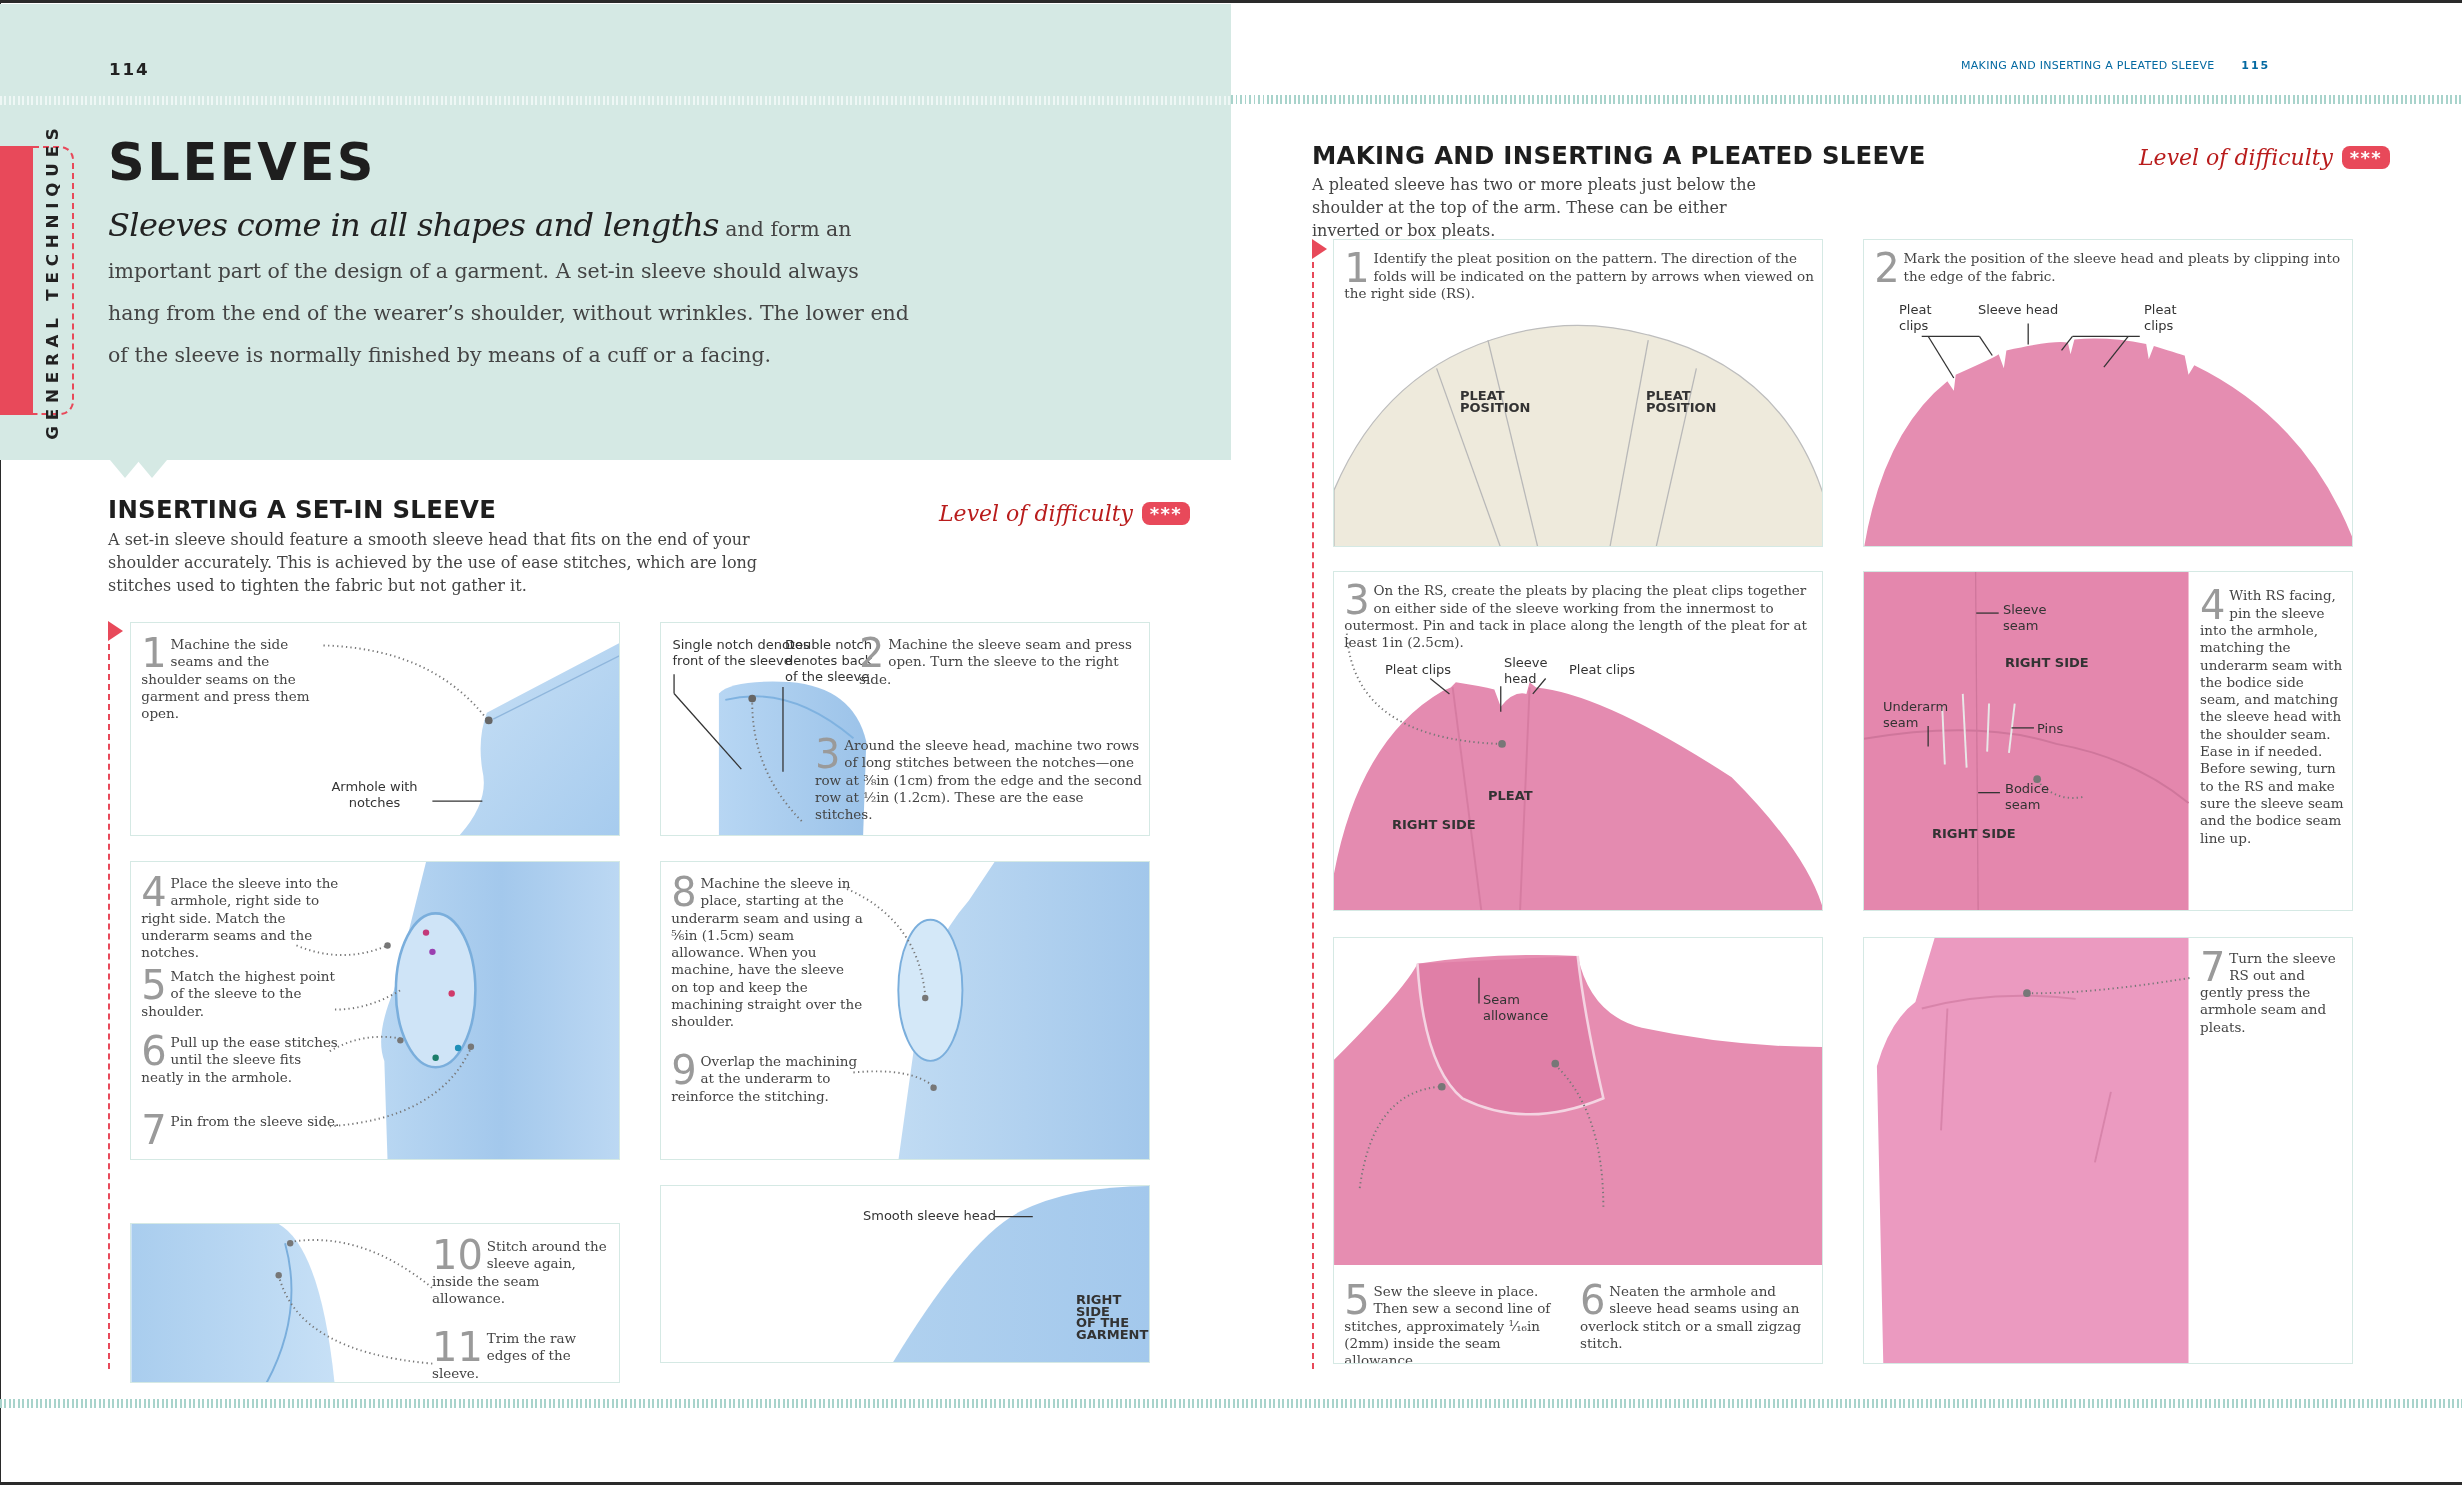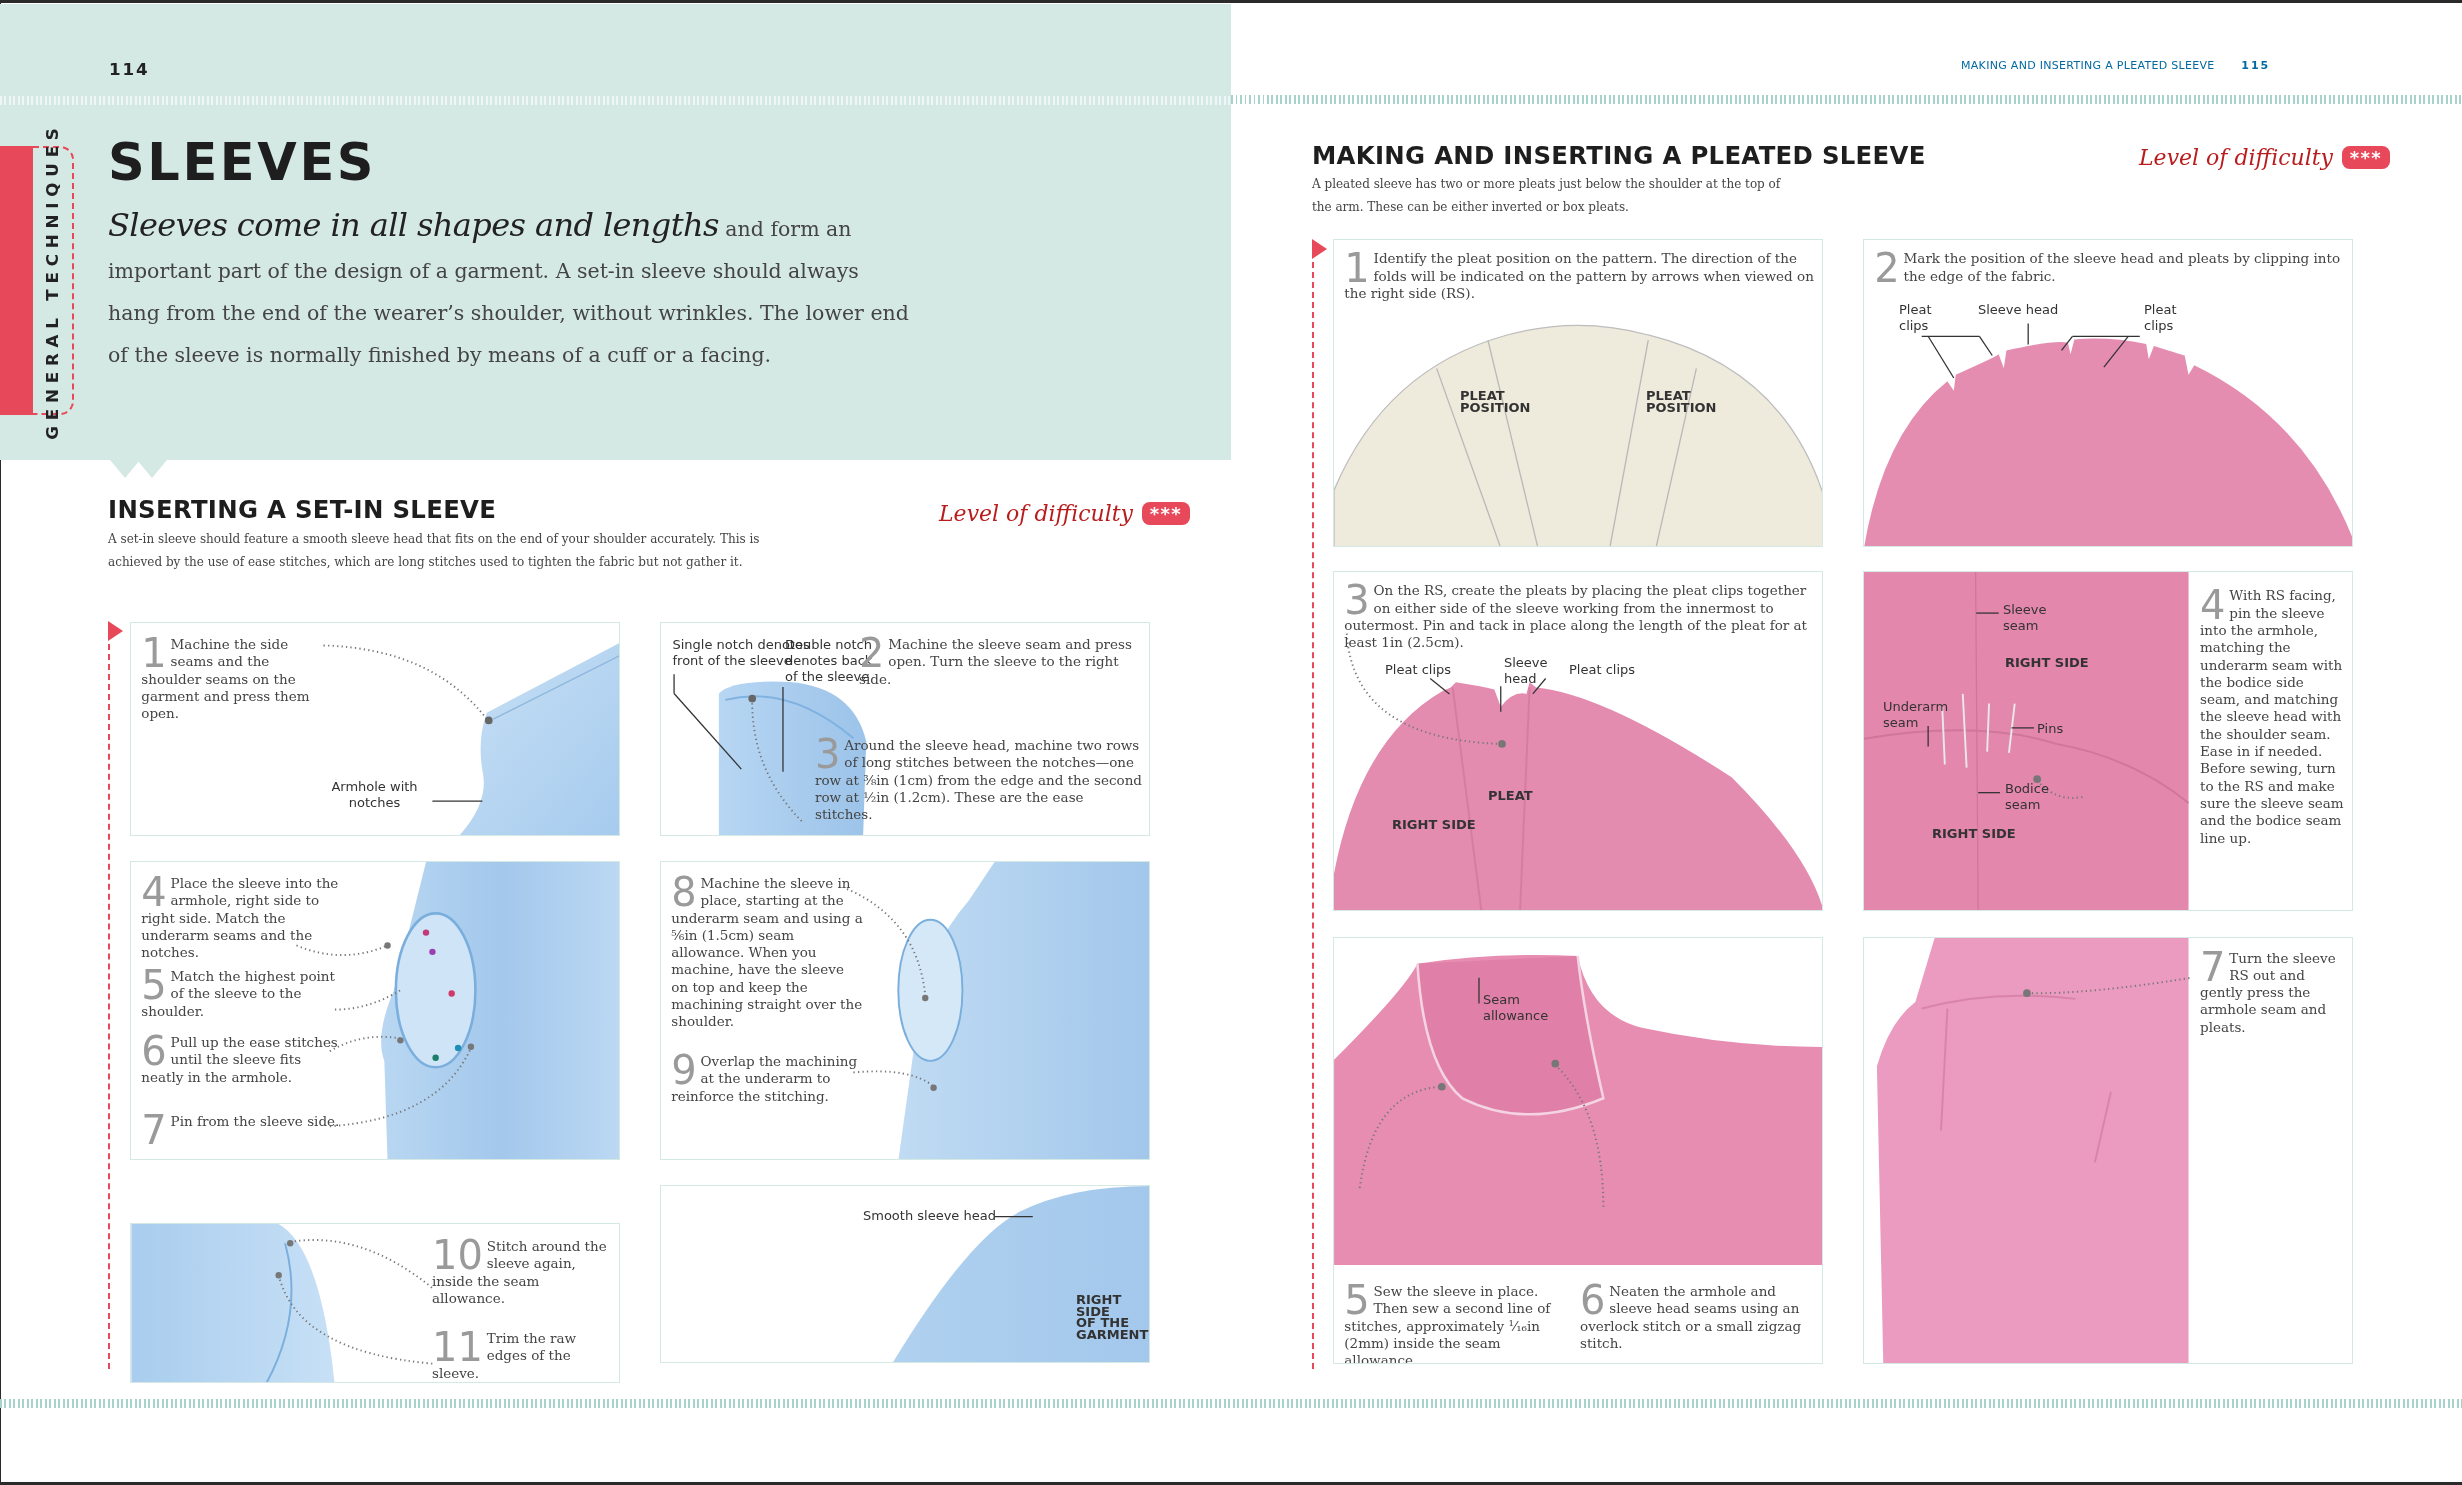--- a/index.html
+++ b/index.html
@@ -24,21 +24,21 @@
   .side-tab .red { position: absolute; left: 0; top: 0; width: 33px; height: 100%; background: #e8495a; }
   .side-tab .dash { position: absolute; left: 33px; top: 0; width: 41px; height: 100%; border: 2.6px dashed #e8495a; border-left: none; border-radius: 0 14px 14px 0; }
   .side-tab .label { position: absolute; left: 37px; top: 135px; width: 0; height: 0; }
   .side-tab .label span { position: absolute; transform: translate(-50%,-50%) rotate(-90deg); white-space: nowrap; font-family: "DejaVu Sans", sans-serif; font-weight: bold; font-size: 16.7px; letter-spacing: 5.8px; color: #222; left: 15.4px; top: 0; }
 
   .big-title { position: absolute; left: 108px; top: 133px; font-family: "DejaVu Sans", sans-serif; font-weight: bold; font-size: 51px; letter-spacing: 2.6px; color: #1e1e1e; }
   .intro { position: absolute; left: 108px; top: 204px; width: 808px; font-size: 20.5px; line-height: 42px; color: #444; }
   .intro .script { font-family: "DejaVu Serif", serif; font-style: italic; font-size: 32px; color: #222; letter-spacing: -0.6px; }
 
   .sec-title { position: absolute; font-family: "DejaVu Sans", sans-serif; font-weight: bold; font-size: 24.4px; color: #1e1e1e; letter-spacing: 0.3px; }
-  .sec-desc { position: absolute; font-size: 12px; line-height: 23px; color: #444; }
+  .sec-desc { position: absolute; font-size: 16px; line-height: 23px; color: #444; }
   .difficulty { position: absolute; display: flex; align-items: center; gap: 9px; }
   .difficulty .txt { font-family: "DejaVu Serif", serif; font-style: italic; font-size: 22px; color: #b91c1c; }
   .difficulty .badge { background: #e8495a; color: #fff; font-family: "DejaVu Sans", sans-serif; font-weight: bold; font-size: 18px; border-radius: 7.7px; padding: 1.3px 7.7px; letter-spacing: 1.3px; }
 
   .flow-line { position: absolute; width: 0; border-left: 2.6px dashed #e8495a; }
   .flow-arrow { position: absolute; width: 0; height: 0; border-top: 10.3px solid transparent; border-bottom: 10.3px solid transparent; border-left: 15.4px solid #e8495a; }
 
   .panel { position: absolute; background: #fff; border: 1.9px solid #d5e9e4; overflow: hidden; }
   .step { position: absolute; font-size: 13.5px; line-height: 17.3px; color: #444; }
   .step .num { float: left; font-family: "DejaVu Sans", sans-serif; font-size: 40px; line-height: 33px; color: #9a9a9a; margin-right: 3.8px; margin-top: 1.3px; }

